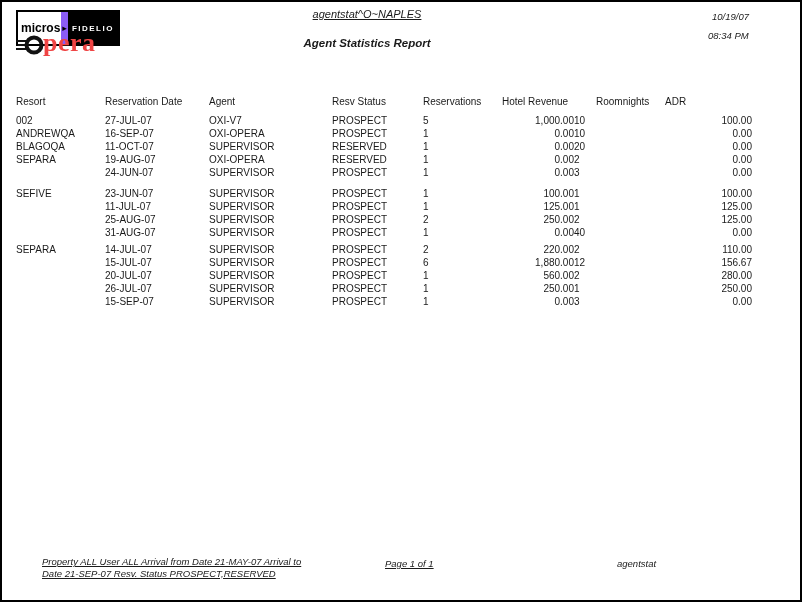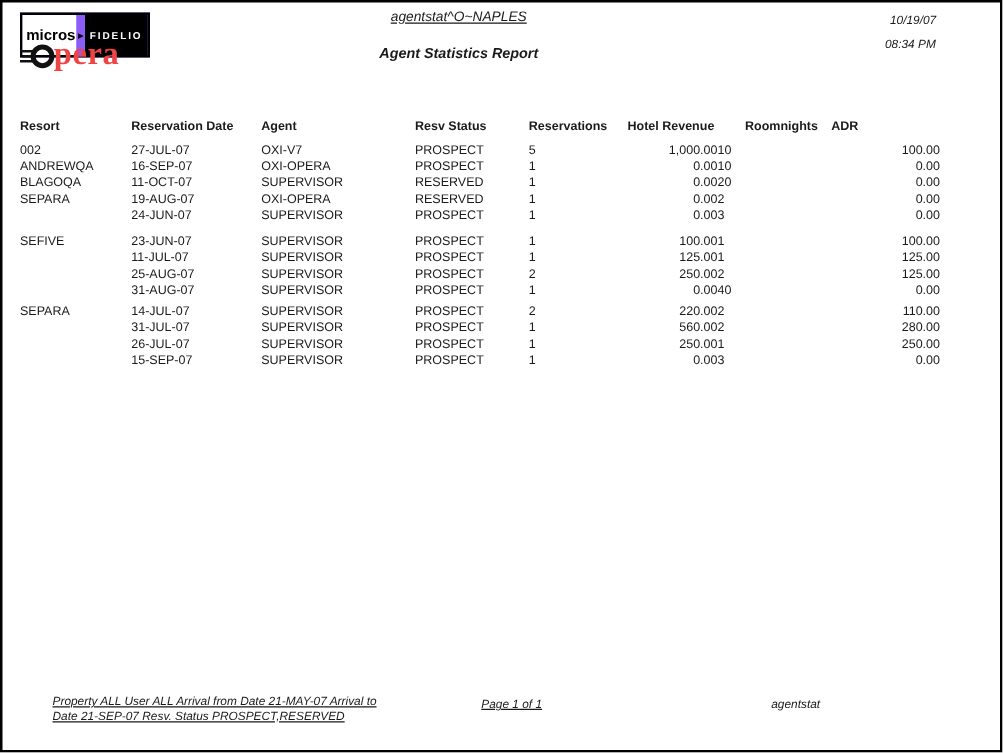--- a/index.html
+++ b/index.html
@@ -27,21 +27,21 @@
   
   .hdr-center { position:absolute; left:0; top:0; width:730px; text-align:center; }
   .hdr-runid { margin-top:6px; font-size:11px; font-style:italic;text-decoration:underline; }
   .hdr-title { margin-top:17px; font-size:11.5px; font-style:italic; font-weight:bold; }
   .hdr-right { position:absolute; left:706px; top:5px; font-size:9.5px; font-style:italic; line-height:19px; }
   .hdr-date { padding-left:4px; }
 
   
   .report-table { position:absolute; left:14px; top:94px; width:742px;
     border-collapse:collapse; table-layout:fixed; }
-  .report-table th { text-align:left; font-weight:bold; font-size:10px;
+  .report-table th { text-align:left; font-weight:normal; font-size:10px;
     padding:0; height:18px; vertical-align:top; white-space:nowrap; }
   .report-table td { padding:0; font-size:10px; height:13px; line-height:13px;
     vertical-align:bottom; white-space:nowrap; overflow:hidden; }
   .report-table td.num { text-align:right; }
   
   .report-table th:nth-child(7) { padding-left:22px; }
   .report-table td:nth-child(7) { }
   
   .report-table td:nth-child(8) { padding-right:6px; }
   .report-table td:nth-child(6) { padding-right:0; }
@@ -209,21 +209,31 @@
           <td>14-JUL-07</td>
           <td>SUPERVISOR</td>
           <td>PROSPECT</td>
           <td>2</td>
           <td class="num">220.00</td>
           <td>2</td>
           <td class="num">110.00</td>
         </tr>
         <tr>
           <td></td>
-          <td>31-JUL-07</td>
+          <td>15-JUL-07</td>
+          <td>SUPERVISOR</td>
+          <td>PROSPECT</td>
+          <td>6</td>
+          <td class="num">1,880.00</td>
+          <td>12</td>
+          <td class="num">156.67</td>
+        </tr>
+        <tr>
+          <td></td>
+          <td>20-JUL-07</td>
           <td>SUPERVISOR</td>
           <td>PROSPECT</td>
           <td>1</td>
           <td class="num">560.00</td>
           <td>2</td>
           <td class="num">280.00</td>
         </tr>
         <tr>
           <td></td>
           <td>26-JUL-07</td>

